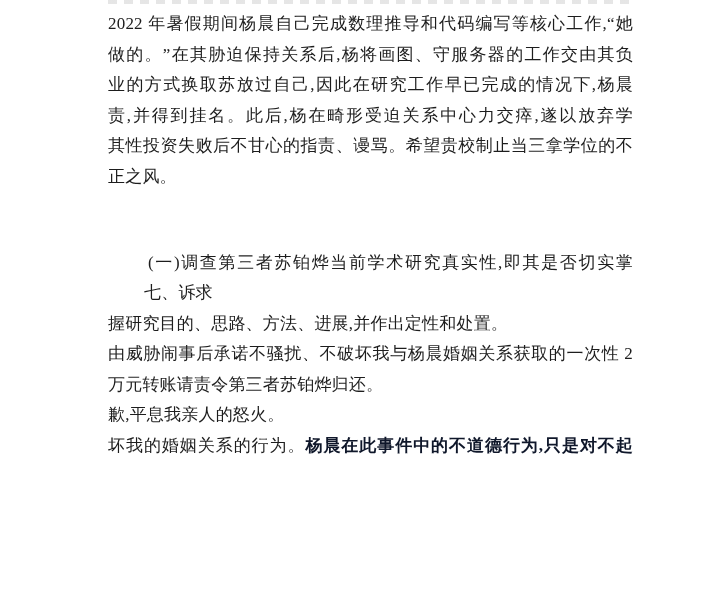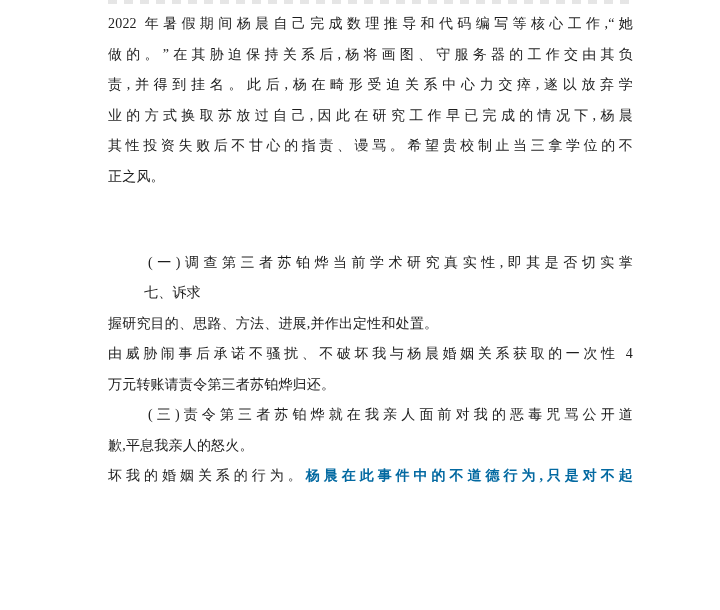--- a/index.html
+++ b/index.html
@@ -32,68 +32,67 @@
   }
   .textcol {
     position: absolute;
     top: 9px;
     left: 108px;
     width: 525px;
   }
   .line {
     height: 30.5px;
     line-height: 30.5px;
-    font-size: 14px;
+    font-size: 17px;
     letter-spacing: 0.2px;
     white-space: nowrap;
     overflow: visible;
     text-align: left;
   }
   .fill {
     text-align: justify;
     text-align-last: justify;
     white-space: normal;
     word-break: break-all;
     overflow: hidden;
   }
   .indent  { text-indent: 40px; }
   .heading { text-indent: 36px; }
   .gap {
     height: 55.5px;
   }
   .bold {
     font-weight: bold;
-    color: #0369a1;
+    color: #0f172a;
   }
 </style>
 </head>
 <body>
 
 <div class="page">
 
   <div class="cut-strip-top"></div>
 
   <div class="textcol">
 
     <div class="line fill">2022 年暑假期间杨晨自己完成数理推导和代码编写等核心工作,“她</div>
     <div class="line fill">做的。”在其胁迫保持关系后,杨将画图、守服务器的工作交由其负</div>
+    <div class="line fill">业的方式换取苏放过自己,因此在研究工作早已完成的情况下,杨晨</div>
     <div class="line fill">责,并得到挂名。此后,杨在畸形受迫关系中心力交瘁,遂以放弃学</div>
-    <div class="line fill">业的方式换取苏放过自己,因此在研究工作早已完成的情况下,杨晨</div>
     <div class="line fill">其性投资失败后不甘心的指责、谩骂。希望贵校制止当三拿学位的不</div>
     <div class="line">正之风。</div>
 
     <div class="gap"></div>
 
     <div class="line fill indent">(一)调查第三者苏铂烨当前学术研究真实性,即其是否切实掌</div>
 
     <div class="line heading">七、诉求</div>
     <div class="line">握研究目的、思路、方法、进展,并作出定性和处置。</div>
-    <div class="line fill">由威胁闹事后承诺不骚扰、不破坏我与杨晨婚姻关系获取的一次性 4</div>
+    <div class="line fill">由威胁闹事后承诺不骚扰、不破坏我与杨晨婚姻关系获取的一次性 2</div>
     <div class="line">万元转账请责令第三者苏铂烨归还。</div>
-    <div class="line fill indent">(三)责令第三者苏铂烨就在我亲人面前对我的恶毒咒骂公开道</div>
     <div class="line">歉,平息我亲人的怒火。</div>
 
     <div class="line fill">
       <span>坏我的婚姻关系的行为。</span><span class="bold">杨晨在此事件中的不道德行为,只是对不起</span>
     </div>
 
   </div>
 </div>
 
 </body></html>

